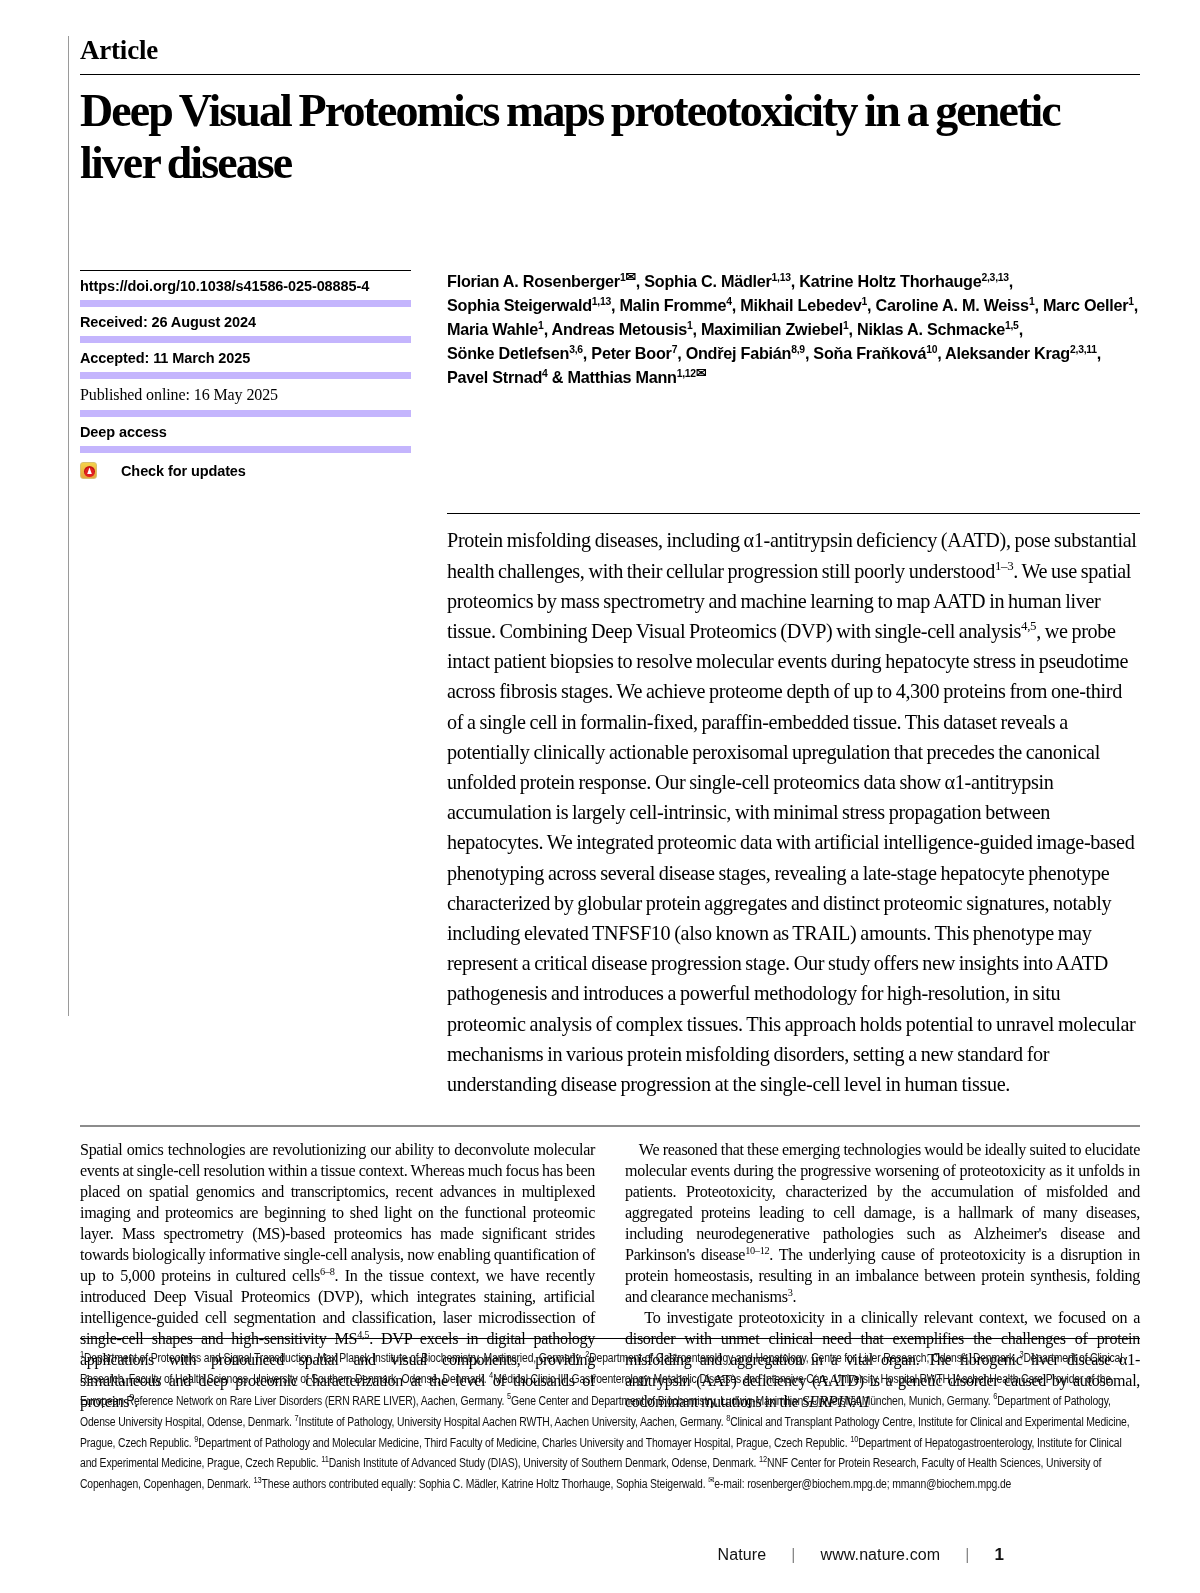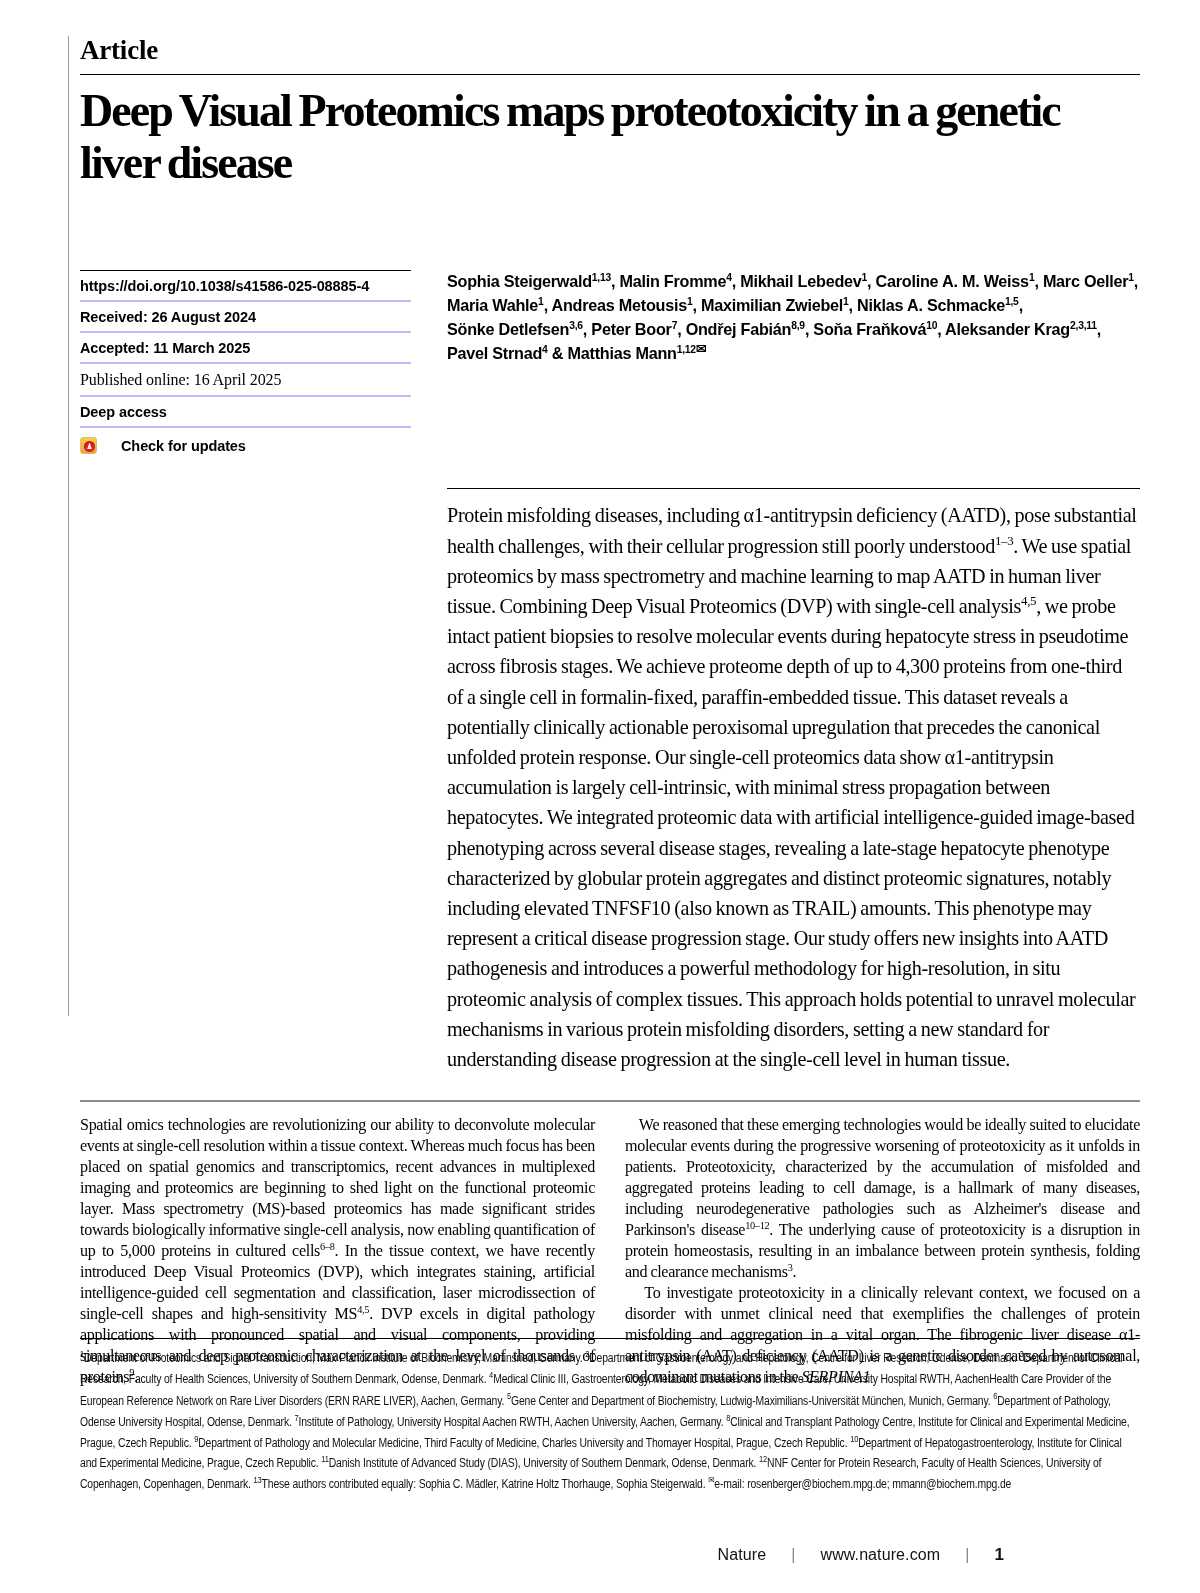--- a/index.html
+++ b/index.html
@@ -68,21 +68,21 @@
   .meta-col {
     width: 345px;
     flex: 0 0 345px;
     padding-right: 14px;
     box-sizing: border-box;
   }
   .meta-row {
     font-size: 14.5px;
     font-weight: bold;
     padding: 7px 0 6px 0;
-    border-top: 2px solid #c4b5fd;
+    border-top: 7px solid #c4b5fd;
     letter-spacing: -0.1px;
   }
   .meta-row.first { border-top: 1px solid #000; }
   .meta-row.serif {
     font-family: "Liberation Serif", serif;
     font-weight: normal;
     font-size: 16px;
   }
   .meta-row.updates {
     display: flex;
@@ -221,29 +221,30 @@
     <div class="article-label">Article</div>
     <div class="rule-thin"></div>
     <h1 class="title">Deep Visual Proteomics maps proteotoxicity in a genetic liver disease</h1>
 
     <div class="band">
 
       <div class="meta-col">
         <div class="meta-row first">https://doi.org/10.1038/s41586-025-08885-4</div>
         <div class="meta-row">Received: 26 August 2024</div>
         <div class="meta-row">Accepted: 11 March 2025</div>
-        <div class="meta-row serif">Published online: 16 April 2025</div>
+        <div class="meta-row serif">Published online: 16 May 2025</div>
         <div class="meta-row">Deep access</div>
         <div class="meta-row updates">
           <span class="upd-icon"></span>
           <span>Check for updates</span>
         </div>
       </div>
 
       <div class="authors-col">
+        <div>Florian A. Rosenberger<sup>1</sup><span class="env">✉</span>, Sophia C. Mädler<sup>1,13</sup>, Katrine Holtz Thorhauge<sup>2,3,13</sup>,</div>
         <div>Sophia Steigerwald<sup>1,13</sup>, Malin Fromme<sup>4</sup>, Mikhail Lebedev<sup>1</sup>, Caroline A. M. Weiss<sup>1</sup>, Marc Oeller<sup>1</sup>,</div>
         <div>Maria Wahle<sup>1</sup>, Andreas Metousis<sup>1</sup>, Maximilian Zwiebel<sup>1</sup>, Niklas A. Schmacke<sup>1,5</sup>,</div>
         <div>Sönke Detlefsen<sup>3,6</sup>, Peter Boor<sup>7</sup>, Ondřej Fabián<sup>8,9</sup>, Soňa Fraňková<sup>10</sup>, Aleksander Krag<sup>2,3,11</sup>,</div>
         <div>Pavel Strnad<sup>4</sup> &amp; Matthias Mann<sup>1,12</sup><span class="env">✉</span></div>
       </div>
 
     </div>
 
     <div class="abstract-wrap">
       <div class="abstract">Protein misfolding diseases, including α1-antitrypsin deficiency (AATD), pose substantial health challenges, with their cellular progression still poorly understood<sup>1–3</sup>. We use spatial proteomics by mass spectrometry and machine learning to map AATD in human liver tissue. Combining Deep Visual Proteomics (DVP) with single-cell analysis<sup>4,5</sup>, we probe intact patient biopsies to resolve molecular events during hepatocyte stress in pseudotime across fibrosis stages. We achieve proteome depth of up to 4,300 proteins from one-third of a single cell in formalin-fixed, paraffin-embedded tissue. This dataset reveals a potentially clinically actionable peroxisomal upregulation that precedes the canonical unfolded protein response. Our single-cell proteomics data show α1-antitrypsin accumulation is largely cell-intrinsic, with minimal stress propagation between hepatocytes. We integrated proteomic data with artificial intelligence-guided image-based phenotyping across several disease stages, revealing a late-stage hepatocyte phenotype characterized by globular protein aggregates and distinct proteomic signatures, notably including elevated TNFSF10 (also known as TRAIL) amounts. This phenotype may represent a critical disease progression stage. Our study offers new insights into AATD pathogenesis and introduces a powerful methodology for high-resolution, in situ proteomic analysis of complex tissues. This approach holds potential to unravel molecular mechanisms in various protein misfolding disorders, setting a new standard for understanding disease progression at the single-cell level in human tissue.</div>

